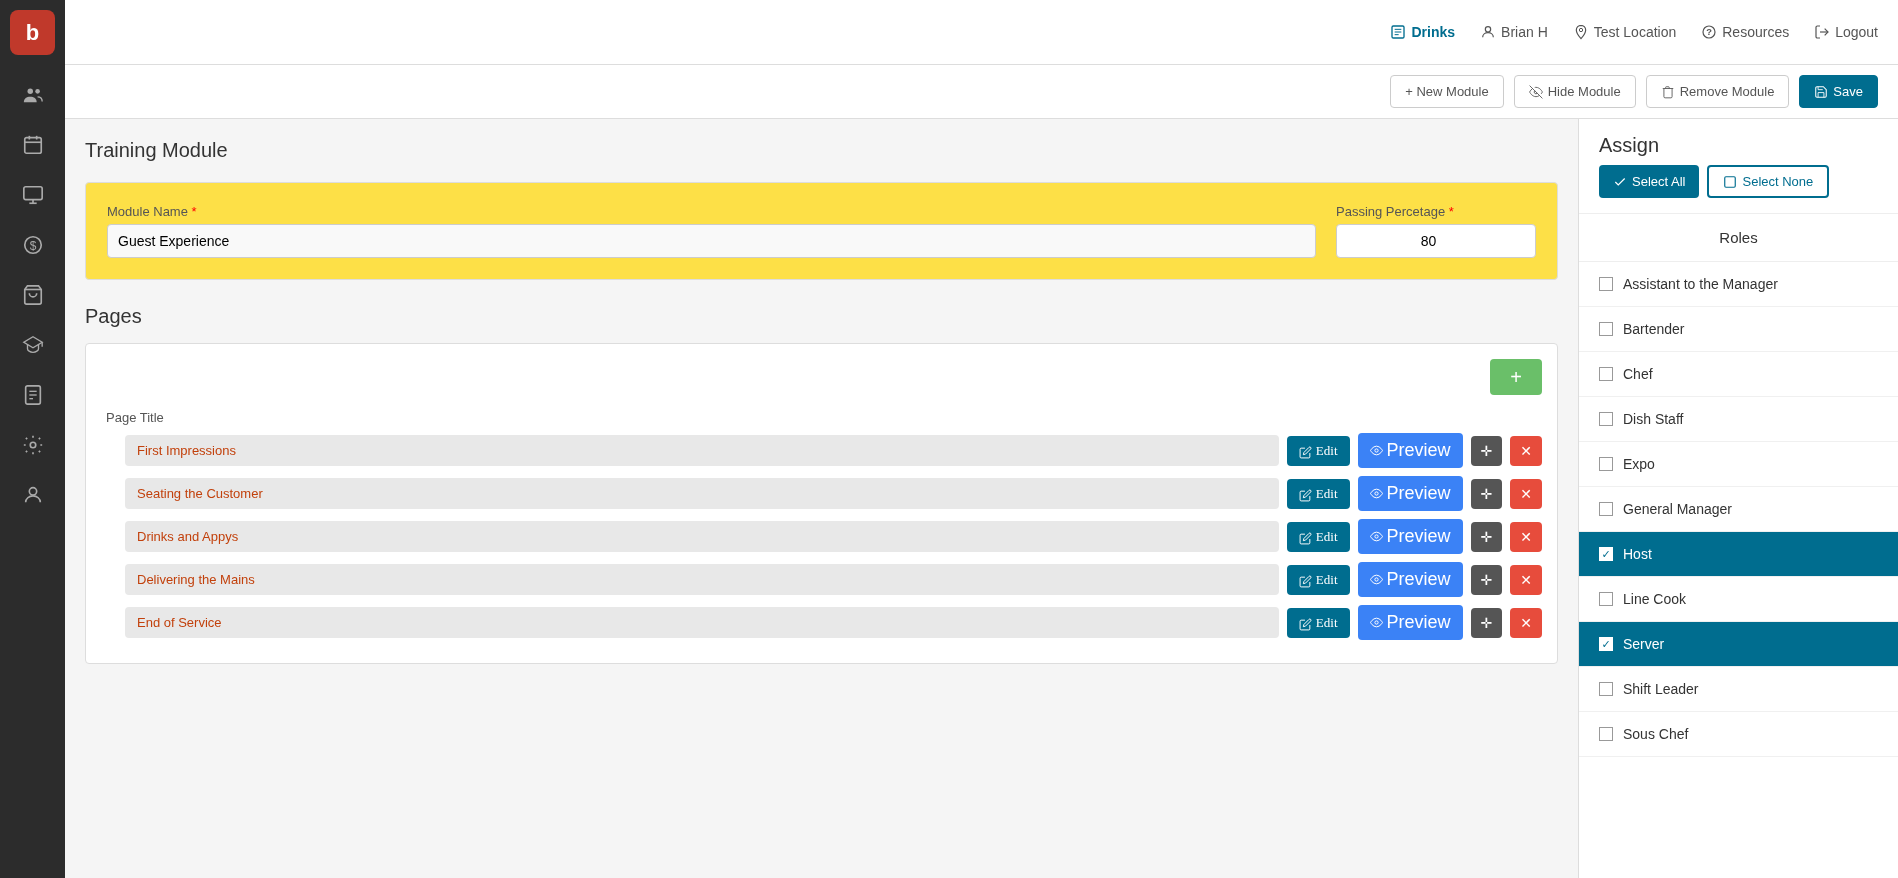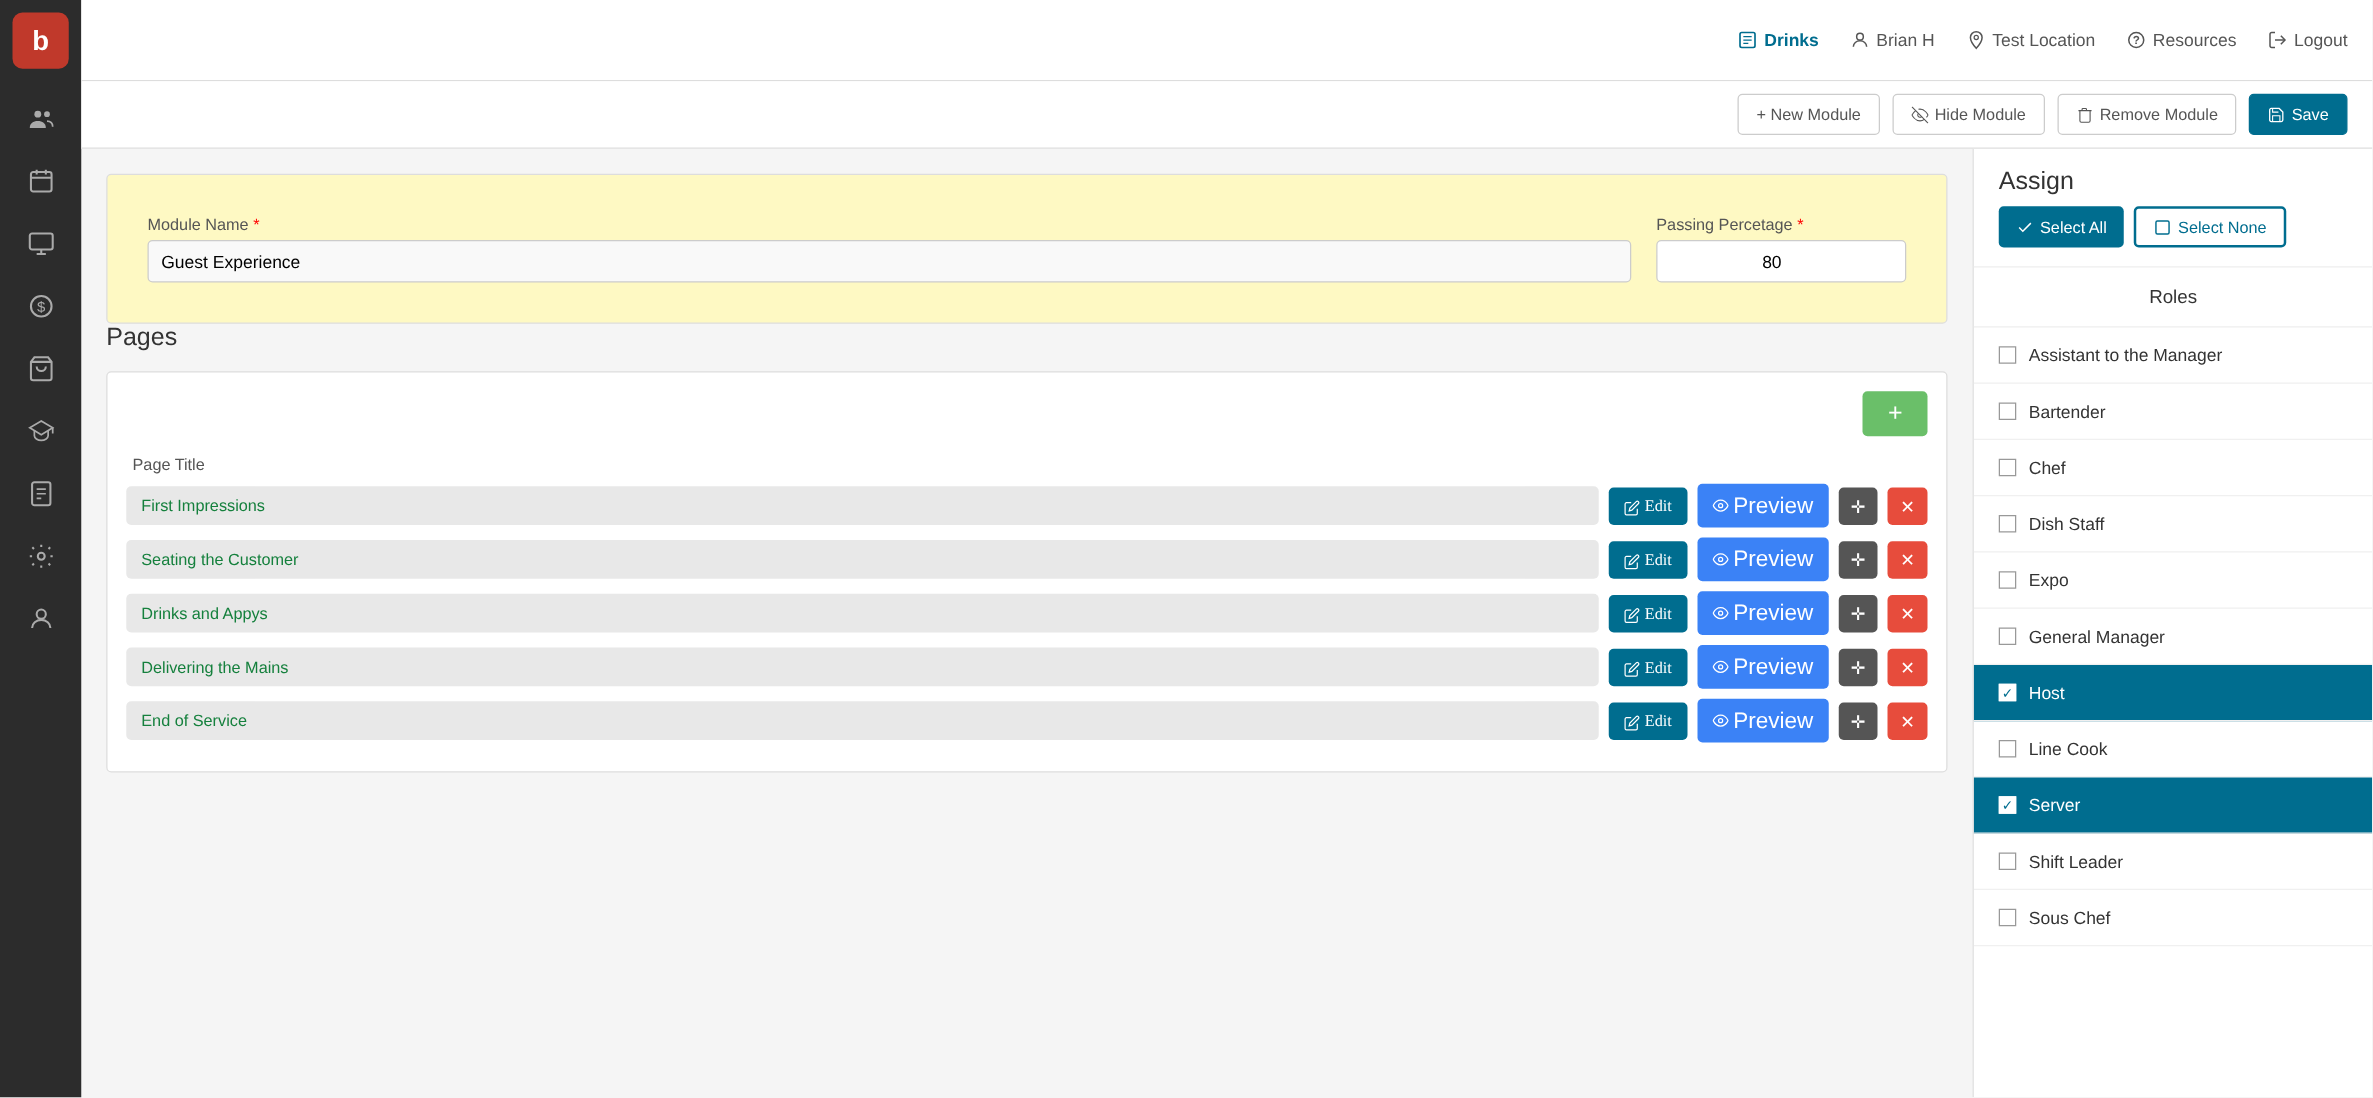--- a/index.html
+++ b/index.html
@@ -114,24 +114,25 @@
     }
 
     .section-title {
       font-size: 20px;
       font-weight: normal;
       color: #333;
       margin-bottom: 20px;
     }
 
     .form-card {
-      background: #fef9c3;
+      background: #fde047;
       border: 1px solid #ddd;
       border-radius: 4px;
-      padding: 32px;
+      padding: 21px;
+      margin-bottom: 25px;
     }
 
     .form-row {
       display: flex;
       gap: 20px;
       align-items: flex-start;
     }
 
     .form-group {
       display: flex;
@@ -210,22 +211,23 @@
       align-items: center;
       gap: 8px;
       margin-bottom: 8px;
     }
 
     .page-title-label {
       flex: 1;
       background: #e8e8e8;
       padding: 8px 12px;
       border-radius: 4px;
-      color: #15803d;
+      color: #c2410c;
       font-size: 13px;
+      margin-left: 24px;
     }
 
     .btn-edit {
       background: #006d8f;
       color: white;
       border: none;
       border-radius: 4px;
       padding: 7px 12px;
       cursor: pointer;
       display: flex;
@@ -520,20 +522,21 @@
         <polyline points="7,3 7,8 15,8" stroke="white" stroke-width="1.5" fill="none"></polyline>
       </svg>
       <span>Save</span>
     </button>
   </div>
 
   <div class="content-area">
 
     <div class="main-content">
 
+      <h2 class="section-title">Training Module</h2>
 
       <div class="form-card">
         <div class="form-row">
           <div class="form-group name-field">
             <label class="form-label">
               <span>Module Name</span>
               <span class="required"> *</span>
             </label>
             <input type="text" class="form-input" value="Guest Experience" style="">
           </div>

